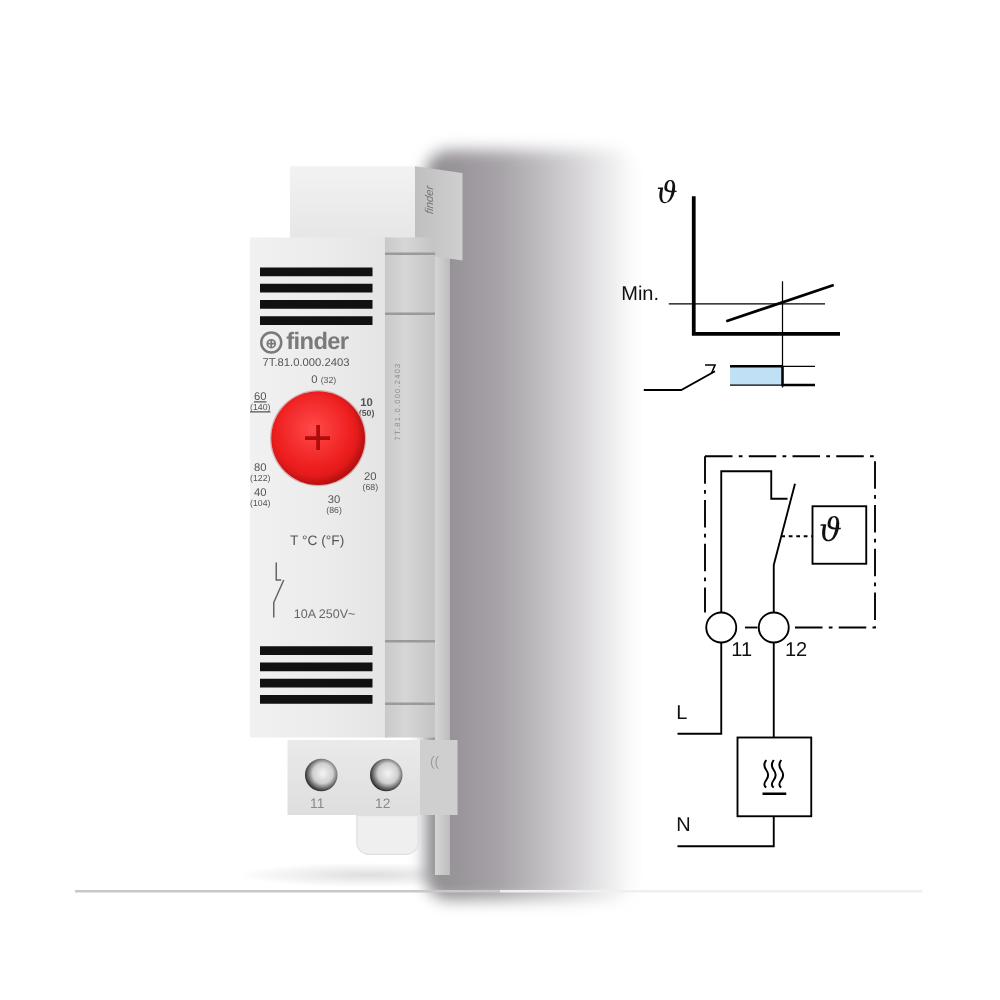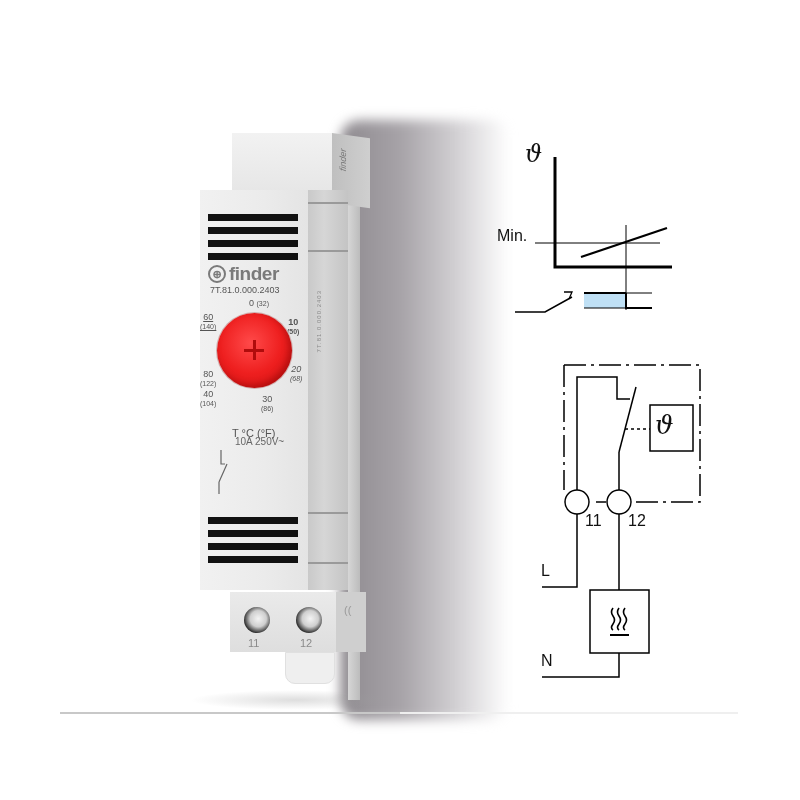--- a/index.html
+++ b/index.html
@@ -73,21 +73,21 @@
     box-shadow: inset -3px -3px 6px rgba(120,0,0,0.4), 0 0 0 1px #d0b0b0;
   }
   .dial-cross-h { position: absolute; left: 27px; top: 36px; width: 20px; height: 3px; background: #b00c0c; }
   .dial-cross-v { position: absolute; left: 36px; top: 27px; width: 3px; height: 20px; background: #b00c0c; }
 
   .scale { position: absolute; font-size: 9px; color: #555; line-height: 1; text-align: center; }
   .scale .f { font-size: 7px; display: block; margin-top: 1px; }
 
   .temp-label { position: absolute; left: 232px; top: 427px; font-size: 11px; color: #555; }
   .contact-sym { position: absolute; left: 215px; top: 448px; }
-  .rating { position: absolute; left: 235px; top: 436px; font-size: 10px; color: #666; }
+  .rating { position: absolute; left: 235px; top: 486px; font-size: 10px; color: #666; }
 
   .term-block {
     position: absolute; left: 230px; top: 592px; width: 112px; height: 60px;
     background: linear-gradient(180deg, #eaeaea, #dedede);
   }
   .term-side {
     position: absolute; left: 336px; top: 592px; width: 30px; height: 60px; background: #cfcfcf;
   }
   .screw {
     position: absolute; width: 26px; height: 26px; border-radius: 50%;
@@ -137,21 +137,21 @@
     <span class="logo-text">finder</span>
   </div>
   <div class="model">7T.81.0.000.2403</div>
 
   <div class="scale" style="left:249px;top:299px;">
     <span>0</span> <span style="font-size:7px">(32)</span>
   </div>
   <div class="scale" style="left:287px;top:318px;font-weight:bold;">
     <span>10</span><span class="f">(50)</span>
   </div>
-  <div class="scale" style="left:290px;top:365px;font-style:italic;">
+  <div class="scale" style="left:290px;top:377px;">
     <span>20</span><span class="f">(68)</span>
   </div>
   <div class="scale" style="left:261px;top:395px;">
     <span>30</span><span class="f">(86)</span>
   </div>
   <div class="scale" style="left:200px;top:390px;">
     <span>40</span><span class="f">(104)</span>
   </div>
   <div class="scale" style="left:200px;top:370px;">
     <span>80</span><span class="f">(122)</span>

